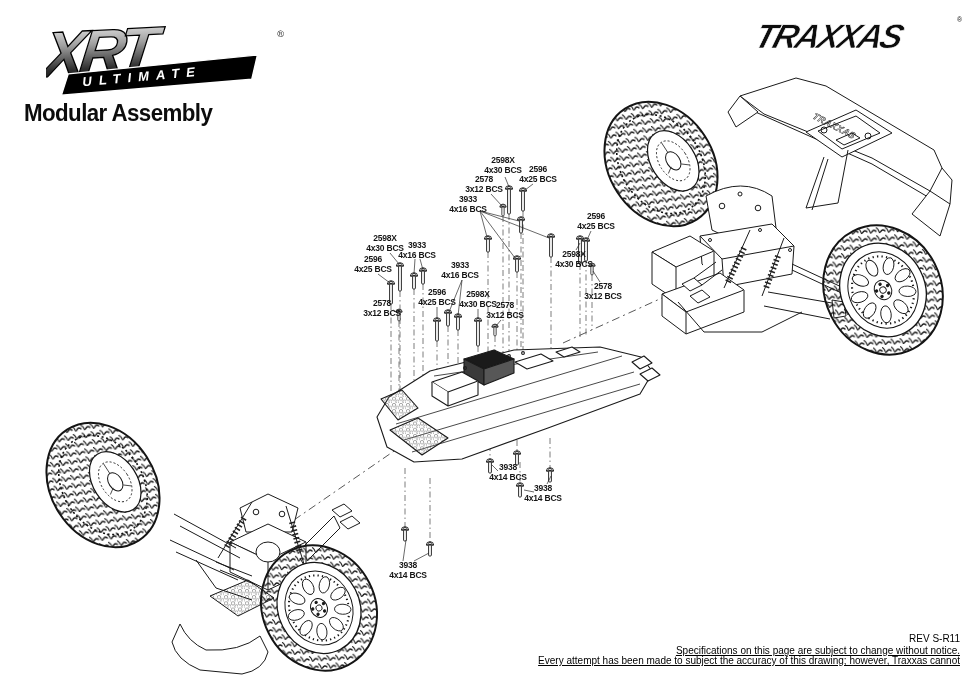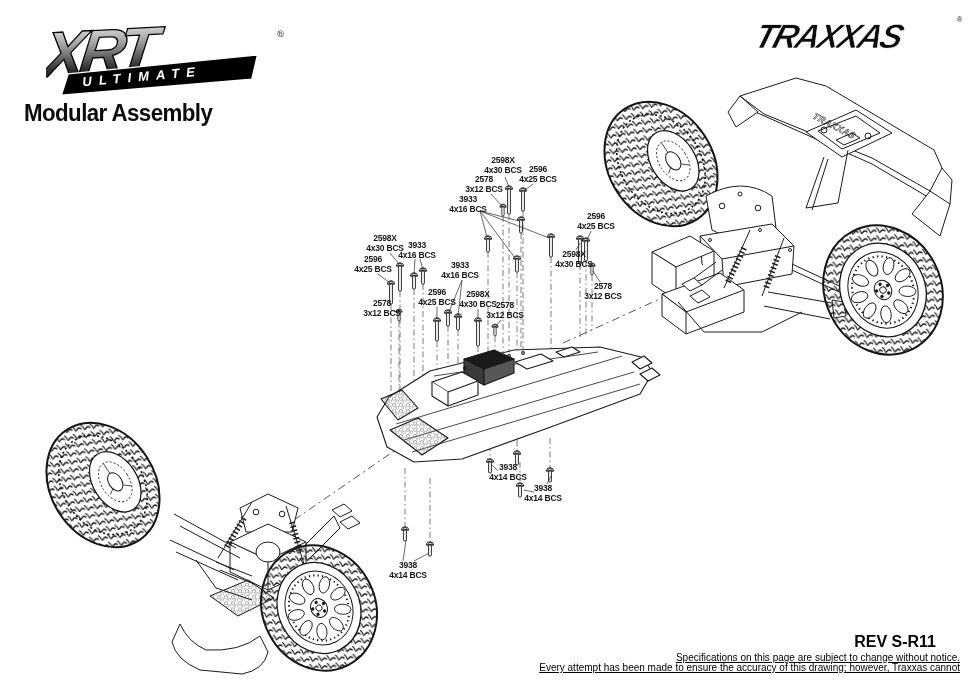--- a/index.html
+++ b/index.html
@@ -19,21 +19,21 @@
   }
   
   #callout-layer{position:absolute;inset:0;}
   .callout{
     position:absolute;transform:translateX(-50%);text-align:center;
     font-size:8.5px;font-weight:700;line-height:9.5px;color:#161616;
     letter-spacing:-0.2px;white-space:nowrap;
   }
   
   #footer{position:absolute;right:20px;top:633px;text-align:right;}
-  #rev{font-size:16px;color:#000;margin-right:24px;margin-bottom:2px;font-weight:bold;}
+  #rev{font-size:10px;color:#000;margin-bottom:2px;}
   .disc-line{font-size:10px;line-height:10px;color:#000;text-decoration:underline;}
 </style>
 </head>
 <body>
 
 <div id="stage">
 
   <svg id="art" width="980" height="700" viewBox="0 0 980 700">
     <defs>
       <pattern id="tread" width="9" height="8" patternUnits="userSpaceOnUse" patternTransform="rotate(24)">
@@ -400,16 +400,16 @@
       </div>
       <div class="callout" style="left: 408px; top: 561px;">
         <div>3938</div>
         <div>4x14 BCS</div>
       </div>
     </div>
 
   <div id="footer">
     <div id="rev">REV S-R11</div>
     <div class="disc-line">Specifications on this page are subject to change without notice.</div>
-    <div class="disc-line">Every attempt has been made to ensure the accuracy of this drawing; however, Traxxas cannot</div>
+    <div class="disc-line">Every attempt has been made to subject the accuracy of this drawing; however, Traxxas cannot</div>
   </div>
 
 </div>
 
 </body></html>

